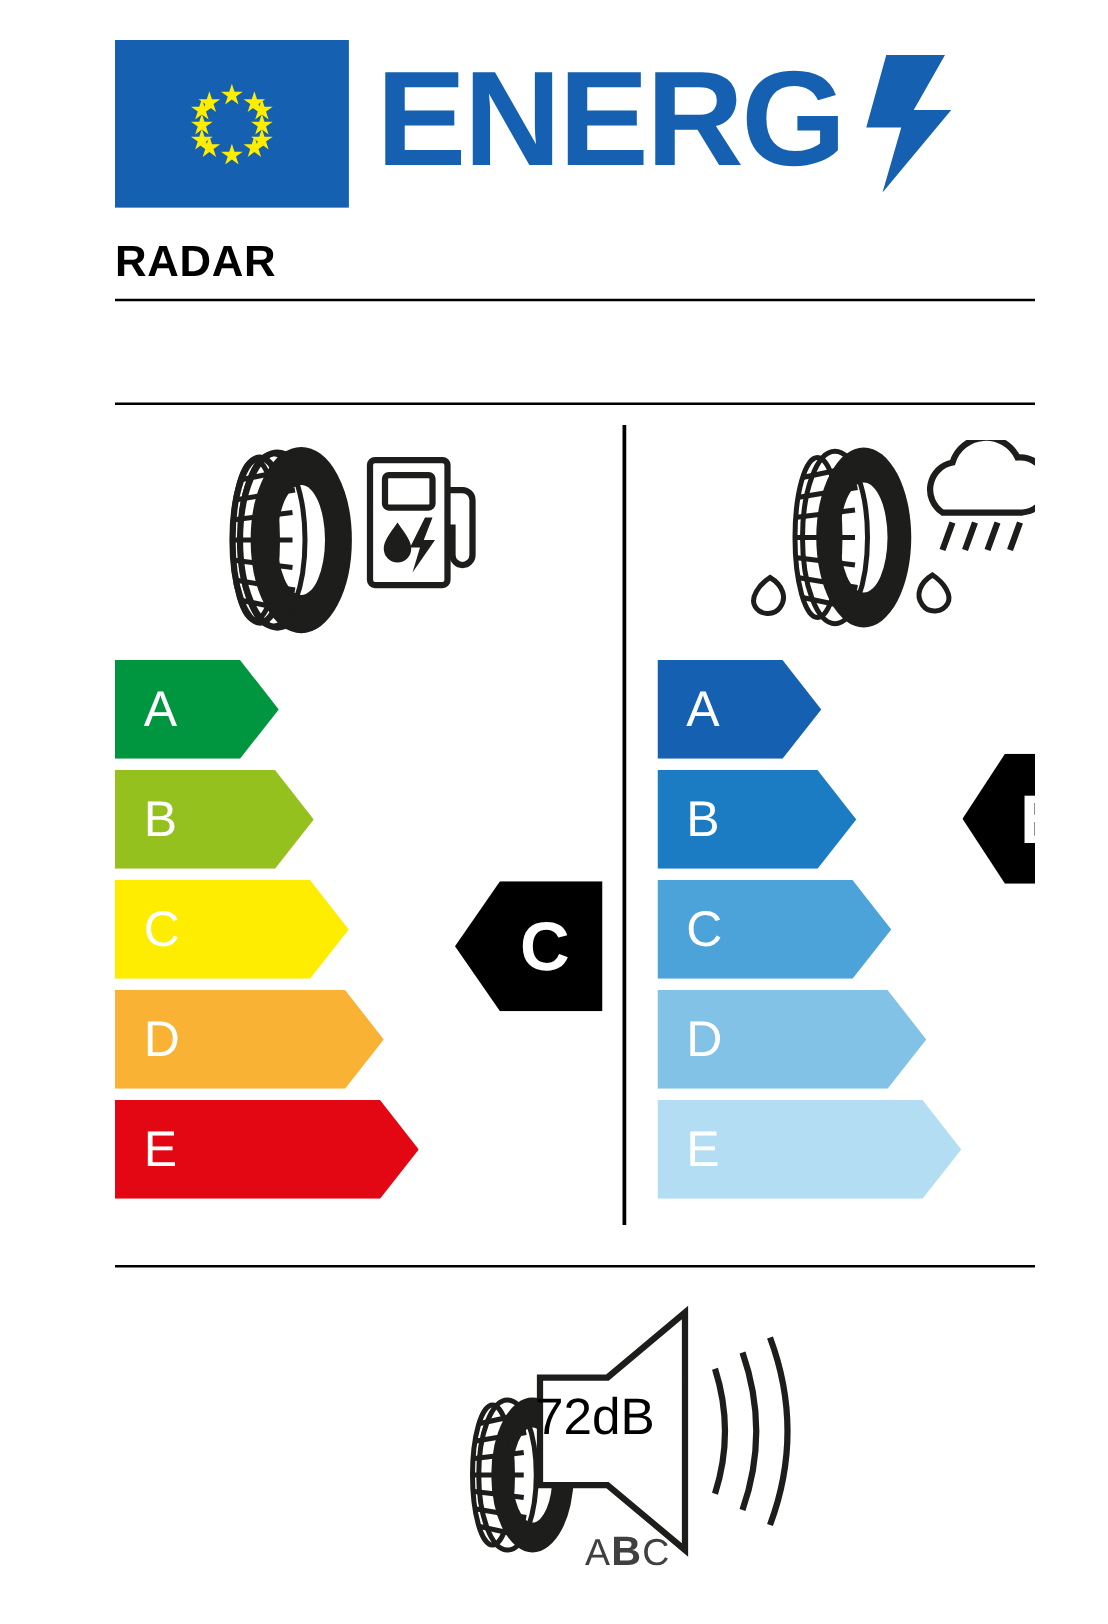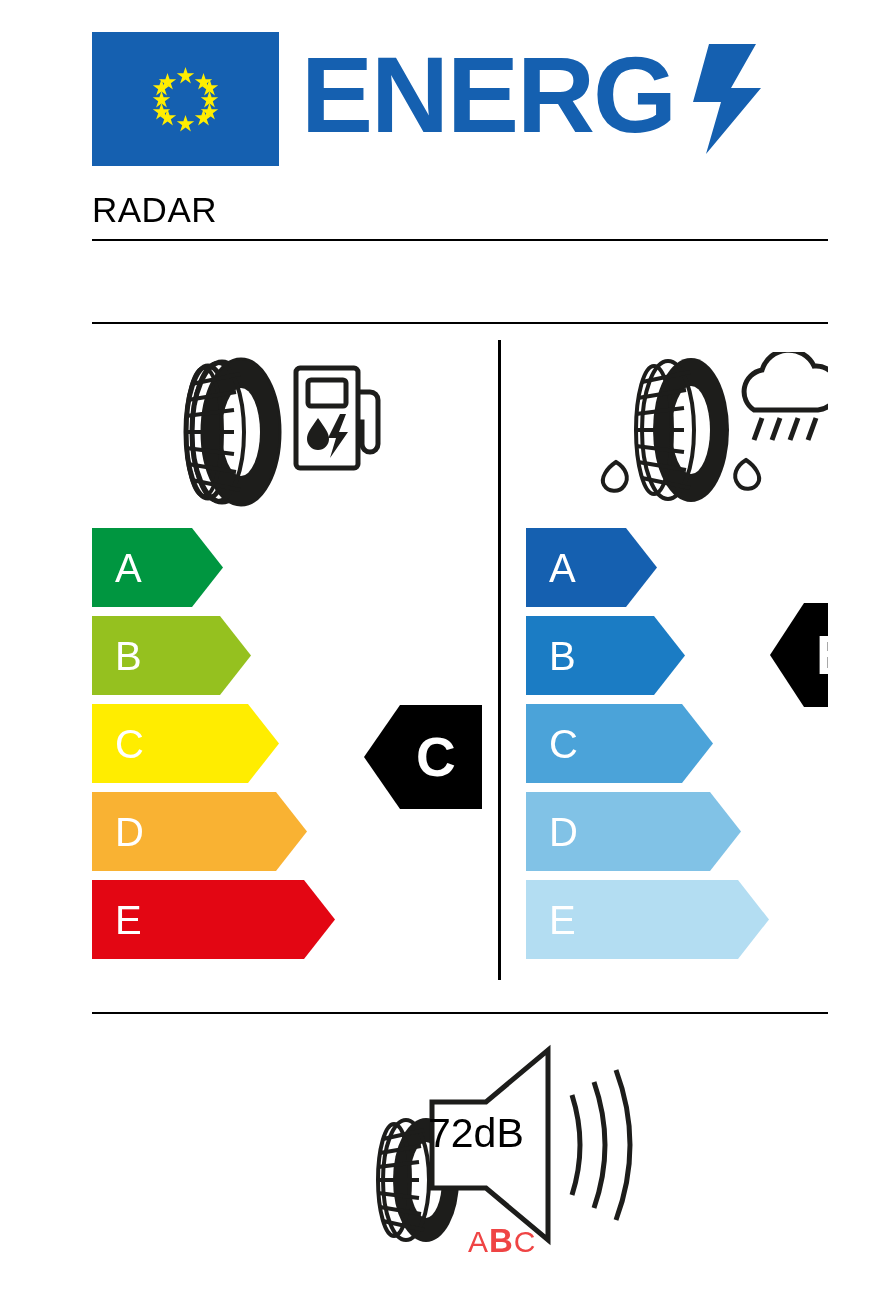--- a/index.html
+++ b/index.html
@@ -38,21 +38,21 @@
     width: 470px;
     height: 110px;
   }
   .energy-word svg { display:block; width:100%; height:100%; }
 
   .brand {
     position: absolute;
     left: 34px;
     top: 190px;
     font-size: 35px;
-    font-weight: normal;
+    font-weight: bold;
     letter-spacing: 0.5px;
     color: #000;
   }
 
   .rule {
     position: absolute;
     background: #000;
     height: 2px;
   }
   .rule-1 { left: 34px; top: 239px; width: 818px; }
@@ -165,21 +165,21 @@
     font-size: 41px;
     font-weight: normal;
     color: #000;
     text-align: right;
   }
   .noise-class {
     position: absolute;
     left: 410px;
     top: 1222px;
     font-size: 30px;
-    color: #ef4444;
+    color: #404040;
     letter-spacing: 1px;
   }
   .noise-class .sel {
     font-weight: bold;
     font-size: 33px;
   }
 </style>
 </head>
 <body>
 

